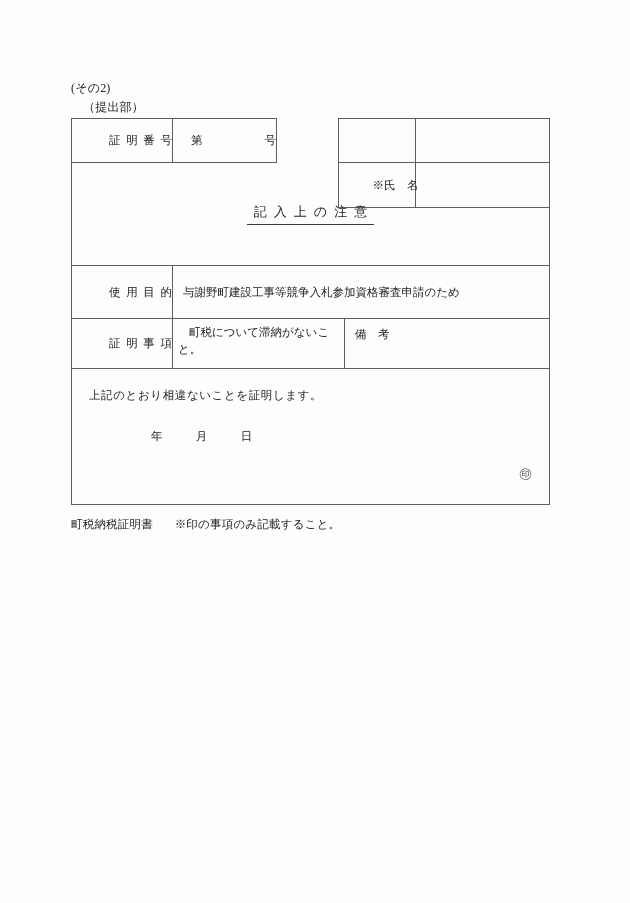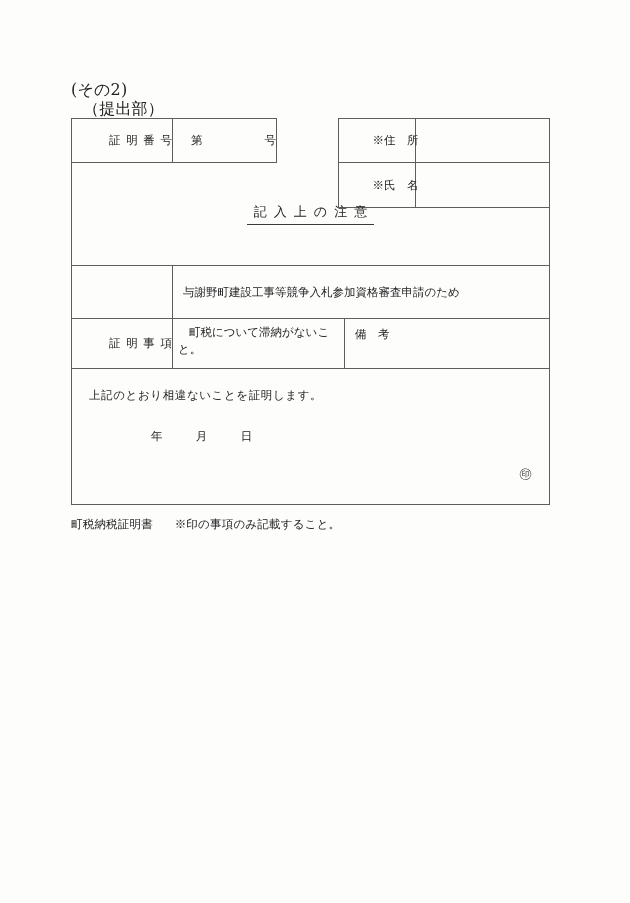--- a/index.html
+++ b/index.html
@@ -17,24 +17,25 @@
   .page {
     position: relative;
     width: 630px;
     height: 903px;
     background: #fdfdfc;
   }
 
   
   .doc-subtitle {
     position: absolute;
-    font-size: 16px;
+    font-size: 12px;
     letter-spacing: 0.2px;
     white-space: nowrap;
     color: #232323;
+    font-family: Liberation Serif, serif;
   }
   #sheet-no   { left: 71px;  top: 80px; }
   #dept-label { left: 83px;  top: 99px; }
 
   
   .form {
     position: absolute;
     left: 71px;
     top: 118px;
     width: 479px;
@@ -188,25 +189,20 @@
     </div>
 
     <div class="cell" style="left:102px; top:1px; width:103px; height:43px;">
       <div class="numline">
         <span>第</span>
         <span class="gap"></span>
         <span>号</span>
       </div>
     </div>
 
-    <div class="cell" style="left:268px; top:1px; width:76px; height:43px;">
-      <div class="lbl lbl-aite">
-        <span class="spread">※住　所</span>
-      </div>
-    </div>
 
     <div class="cell pad-l" style="left:345px; top:1px; width:133px; height:43px;">
       <div class="vcenter">
           <span></span>
         </div>
     </div>
 
     <div class="cell" style="left:268px; top:45px; width:76px; height:44px;">
       <div class="lbl lbl-aite">
         <span class="spread">※氏　名</span>
@@ -218,20 +214,25 @@
           <span></span>
         </div>
     </div>
 
     <div class="cell" style="left:1px; top:45px; width:477px; height:102px;">
       <div class="title-wrap">
         <span class="doc-title">記入上の注意</span>
       </div>
     </div>
 
+    <div class="cell" style="left:1px; top:148px; width:100px; height:52px;">
+      <div class="lbl lbl-wide">
+        <span class="spread">使用目的</span>
+      </div>
+    </div>
 
     <div class="cell pad-l" style="left:102px; top:148px; width:376px; height:52px;">
       <div class="vcenter">
           <span>与謝野町建設工事等競争入札参加資格審査申請のため</span>
         </div>
     </div>
 
     <div class="cell" style="left:1px; top:201px; width:100px; height:49px;">
       <div class="lbl lbl-wide">
         <span class="spread">証明事項</span>

